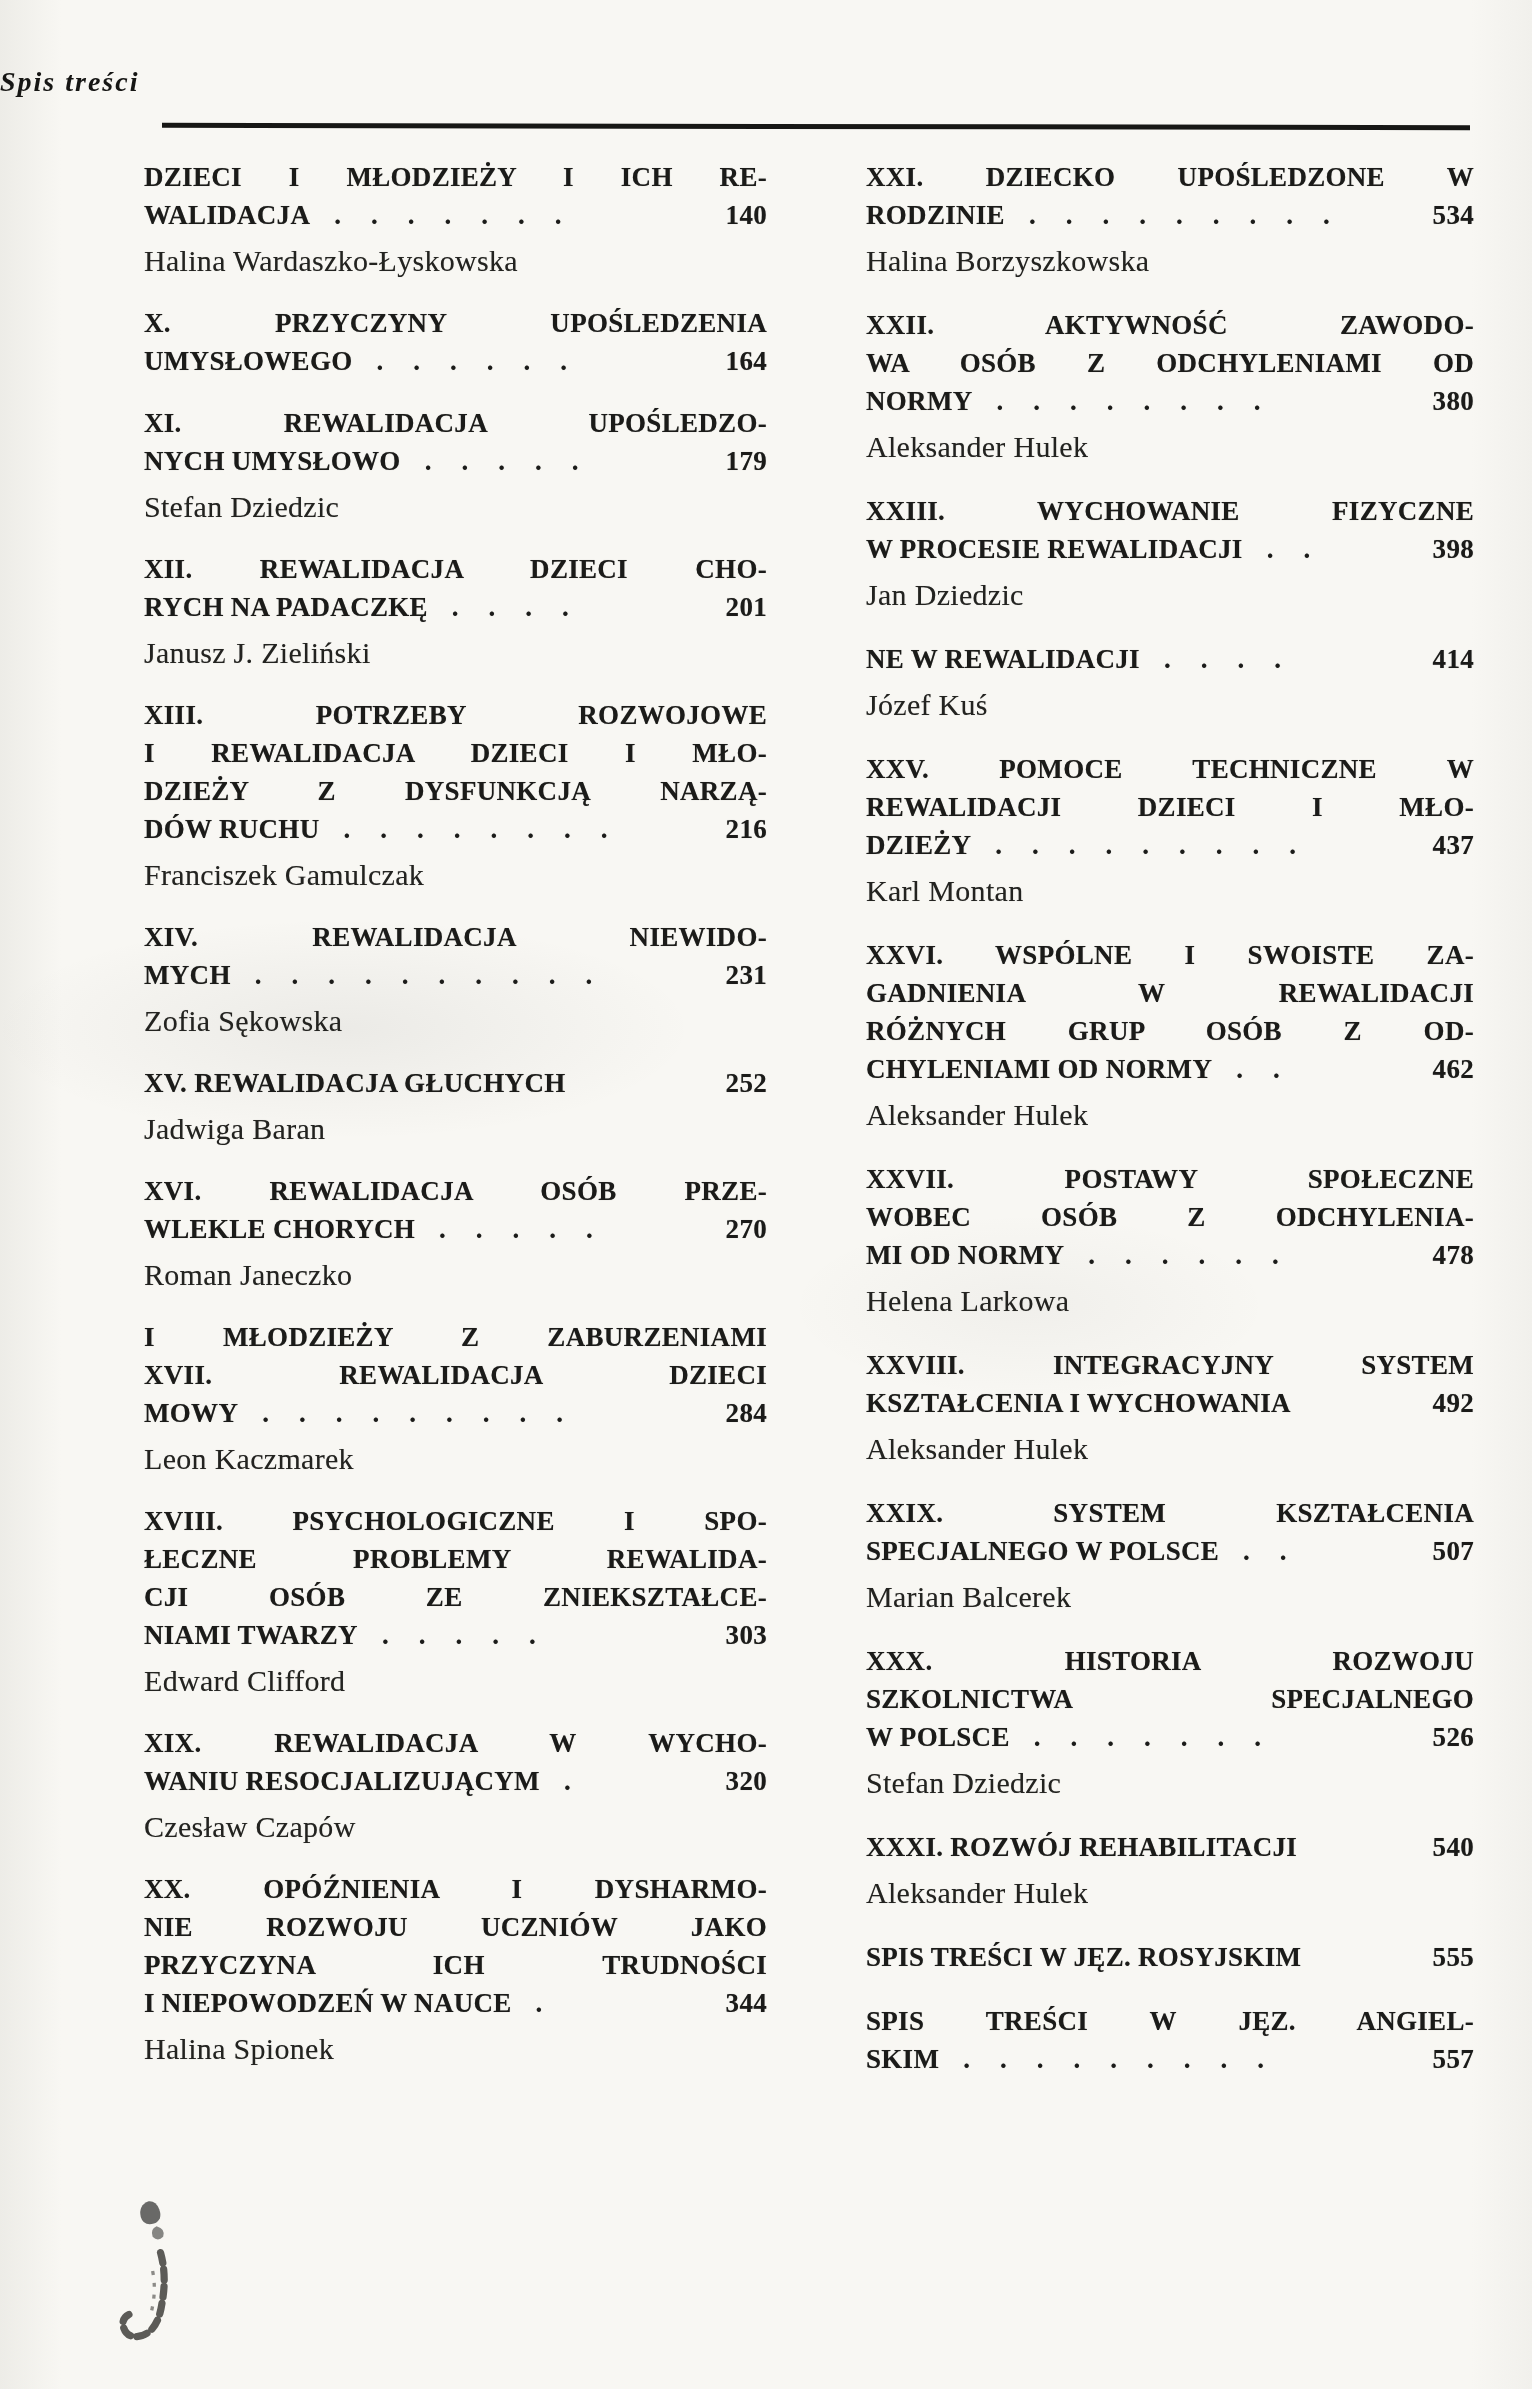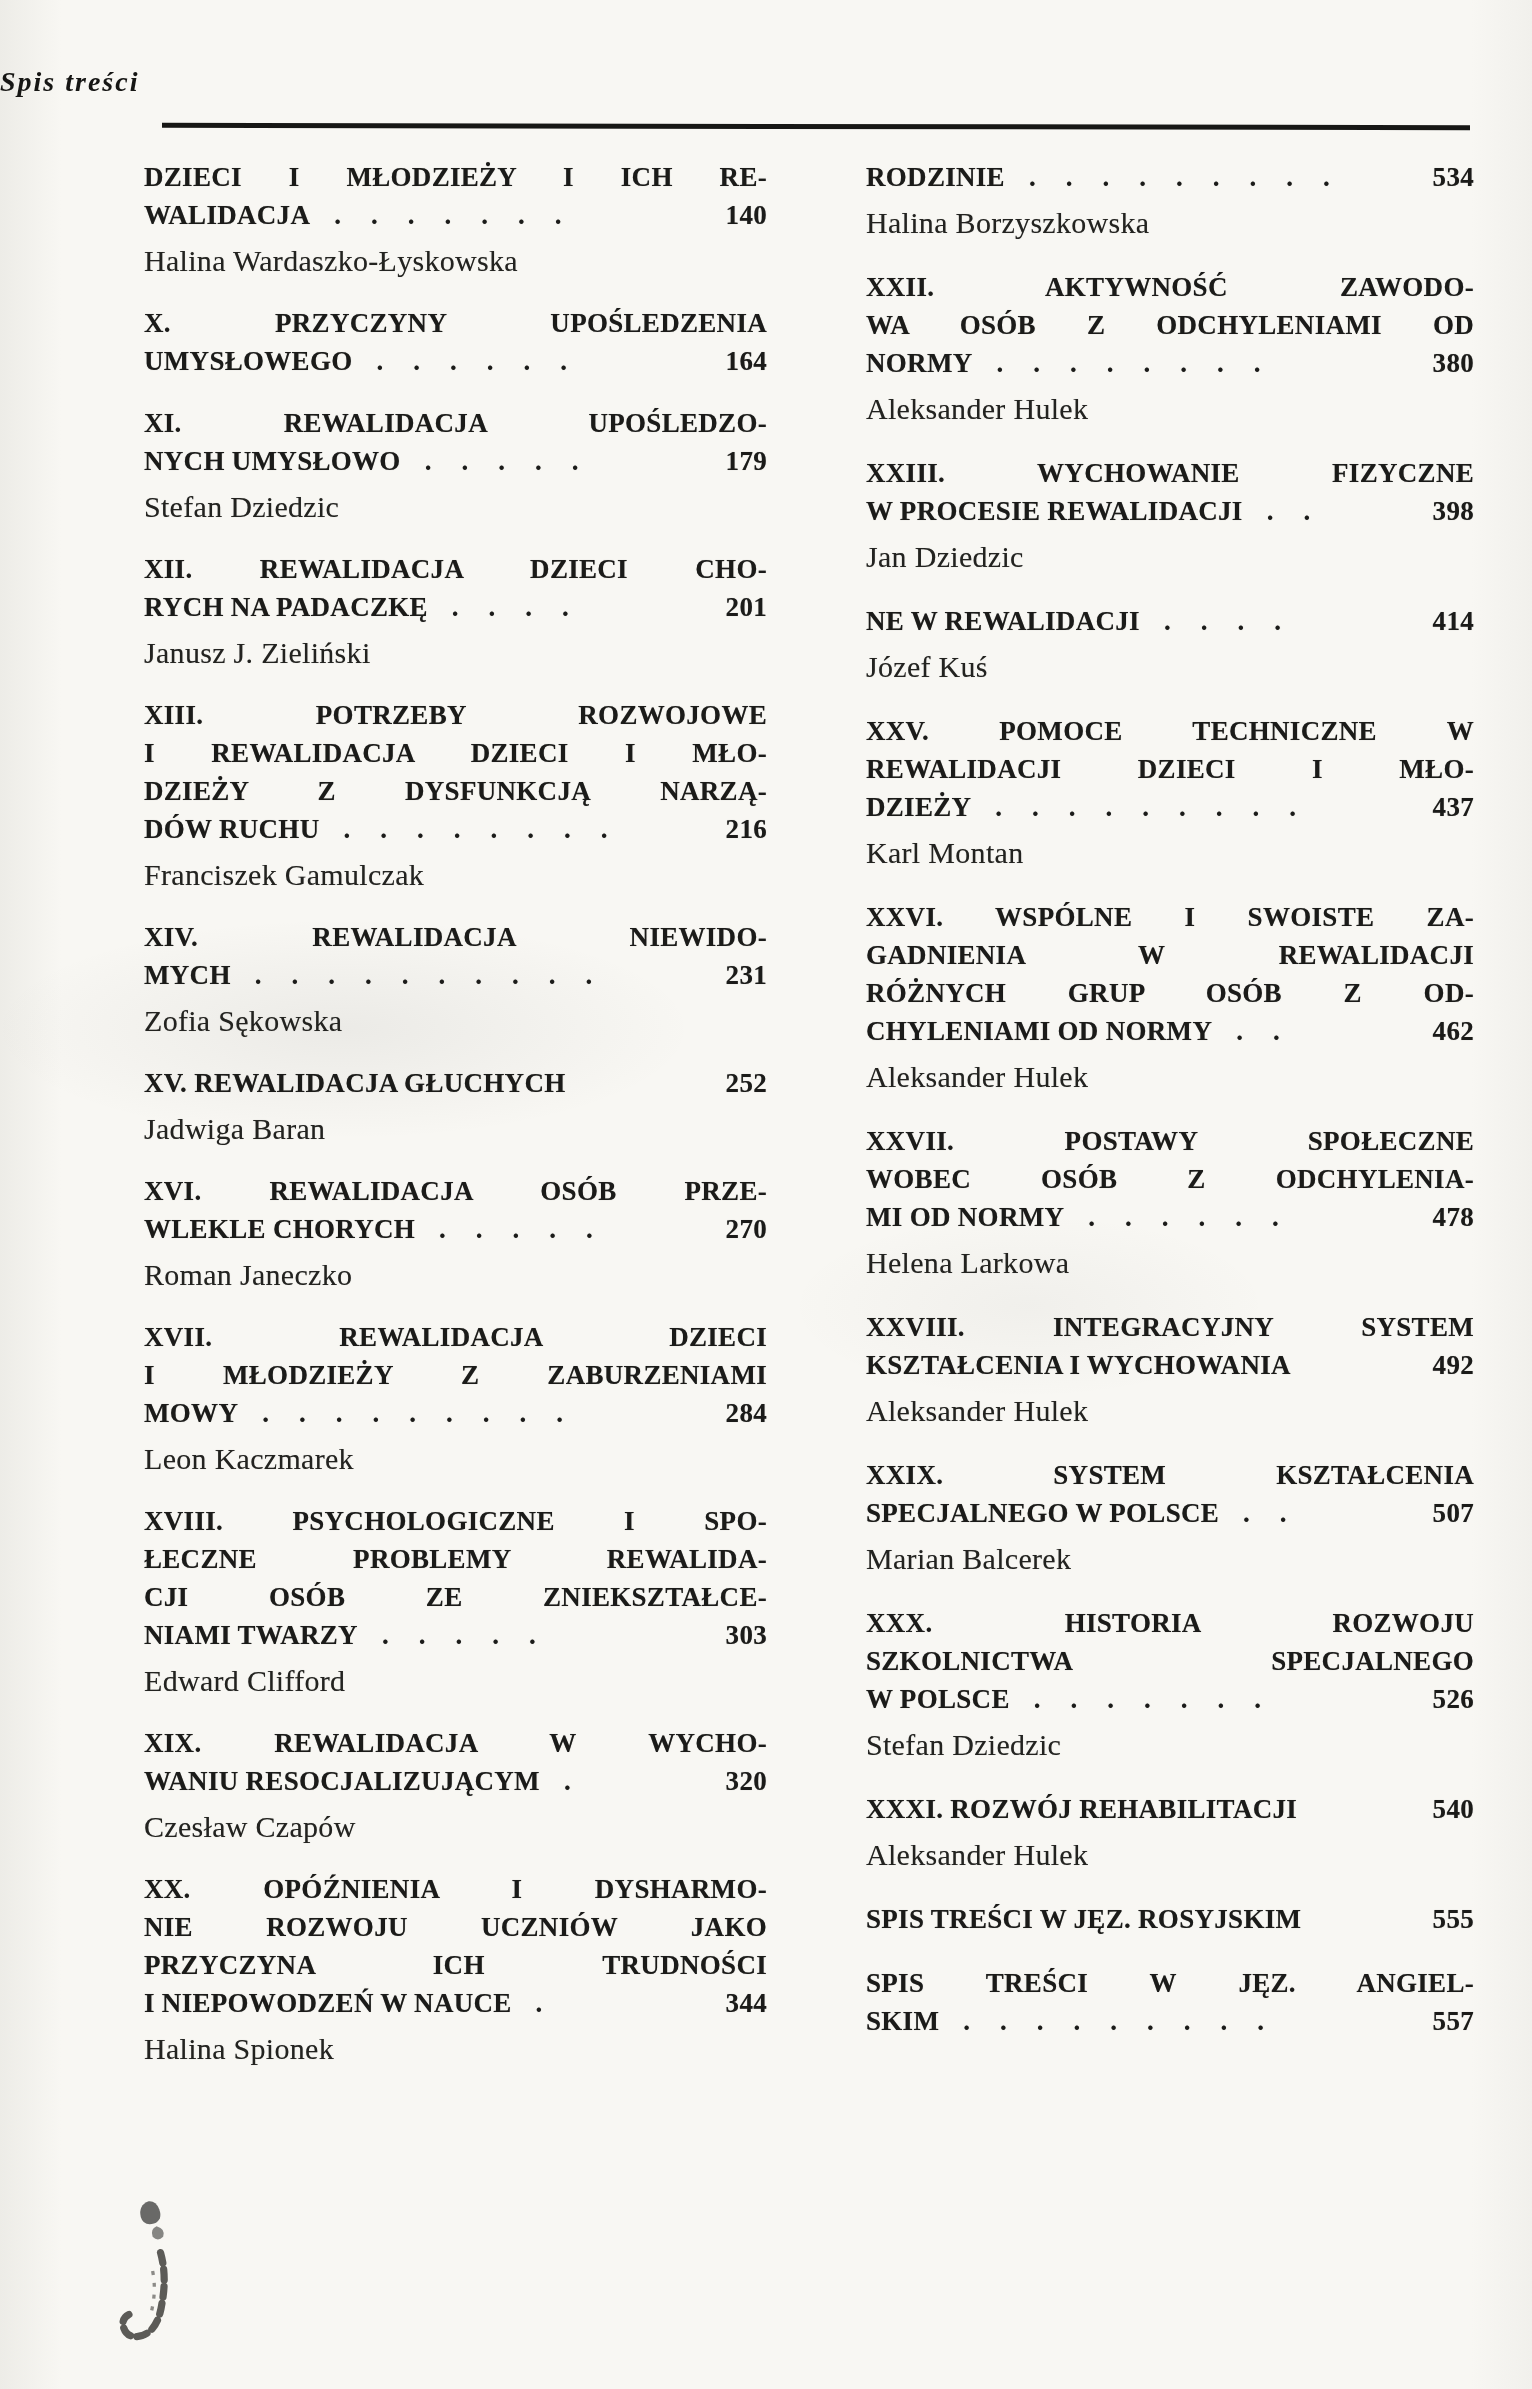--- a/index.html
+++ b/index.html
@@ -129,22 +129,22 @@
       <div class="entry">
         <div class="tline just">XVI. REWALIDACJA OSÓB PRZE-</div>
         <div class="tline last">
           <span class="tt">WLEKLE CHORYCH</span>
           <span class="dots">.....</span>
           <span class="pg">270</span>
         </div>
         <div class="author">Roman Janeczko</div>
       </div>
       <div class="entry">
+        <div class="tline just">I MŁODZIEŻY Z ZABURZENIAMI</div>
         <div class="tline just">XVII. REWALIDACJA DZIECI</div>
-        <div class="tline just">I MŁODZIEŻY Z ZABURZENIAMI</div>
         <div class="tline last">
           <span class="tt">MOWY</span>
           <span class="dots">.........</span>
           <span class="pg">284</span>
         </div>
         <div class="author">Leon Kaczmarek</div>
       </div>
       <div class="entry">
         <div class="tline just">XVIII. PSYCHOLOGICZNE I SPO-</div>
         <div class="tline just">ŁECZNE PROBLEMY REWALIDA-</div>
@@ -172,20 +172,21 @@
         <div class="tline last">
           <span class="tt">I NIEPOWODZEŃ W NAUCE</span>
           <span class="dots">.</span>
           <span class="pg">344</span>
         </div>
         <div class="author">Halina Spionek</div>
       </div>
     </div>
   <div class="col col-right" id="col-right">
       <div class="entry">
+        <div class="tline just">XXI. DZIECKO UPOŚLEDZONE W</div>
         <div class="tline last">
           <span class="tt">RODZINIE</span>
           <span class="dots">.........</span>
           <span class="pg">534</span>
         </div>
         <div class="author">Halina Borzyszkowska</div>
       </div>
       <div class="entry">
         <div class="tline just">XXII. AKTYWNOŚĆ ZAWODO-</div>
         <div class="tline just">WA OSÓB Z ODCHYLENIAMI OD</div>

